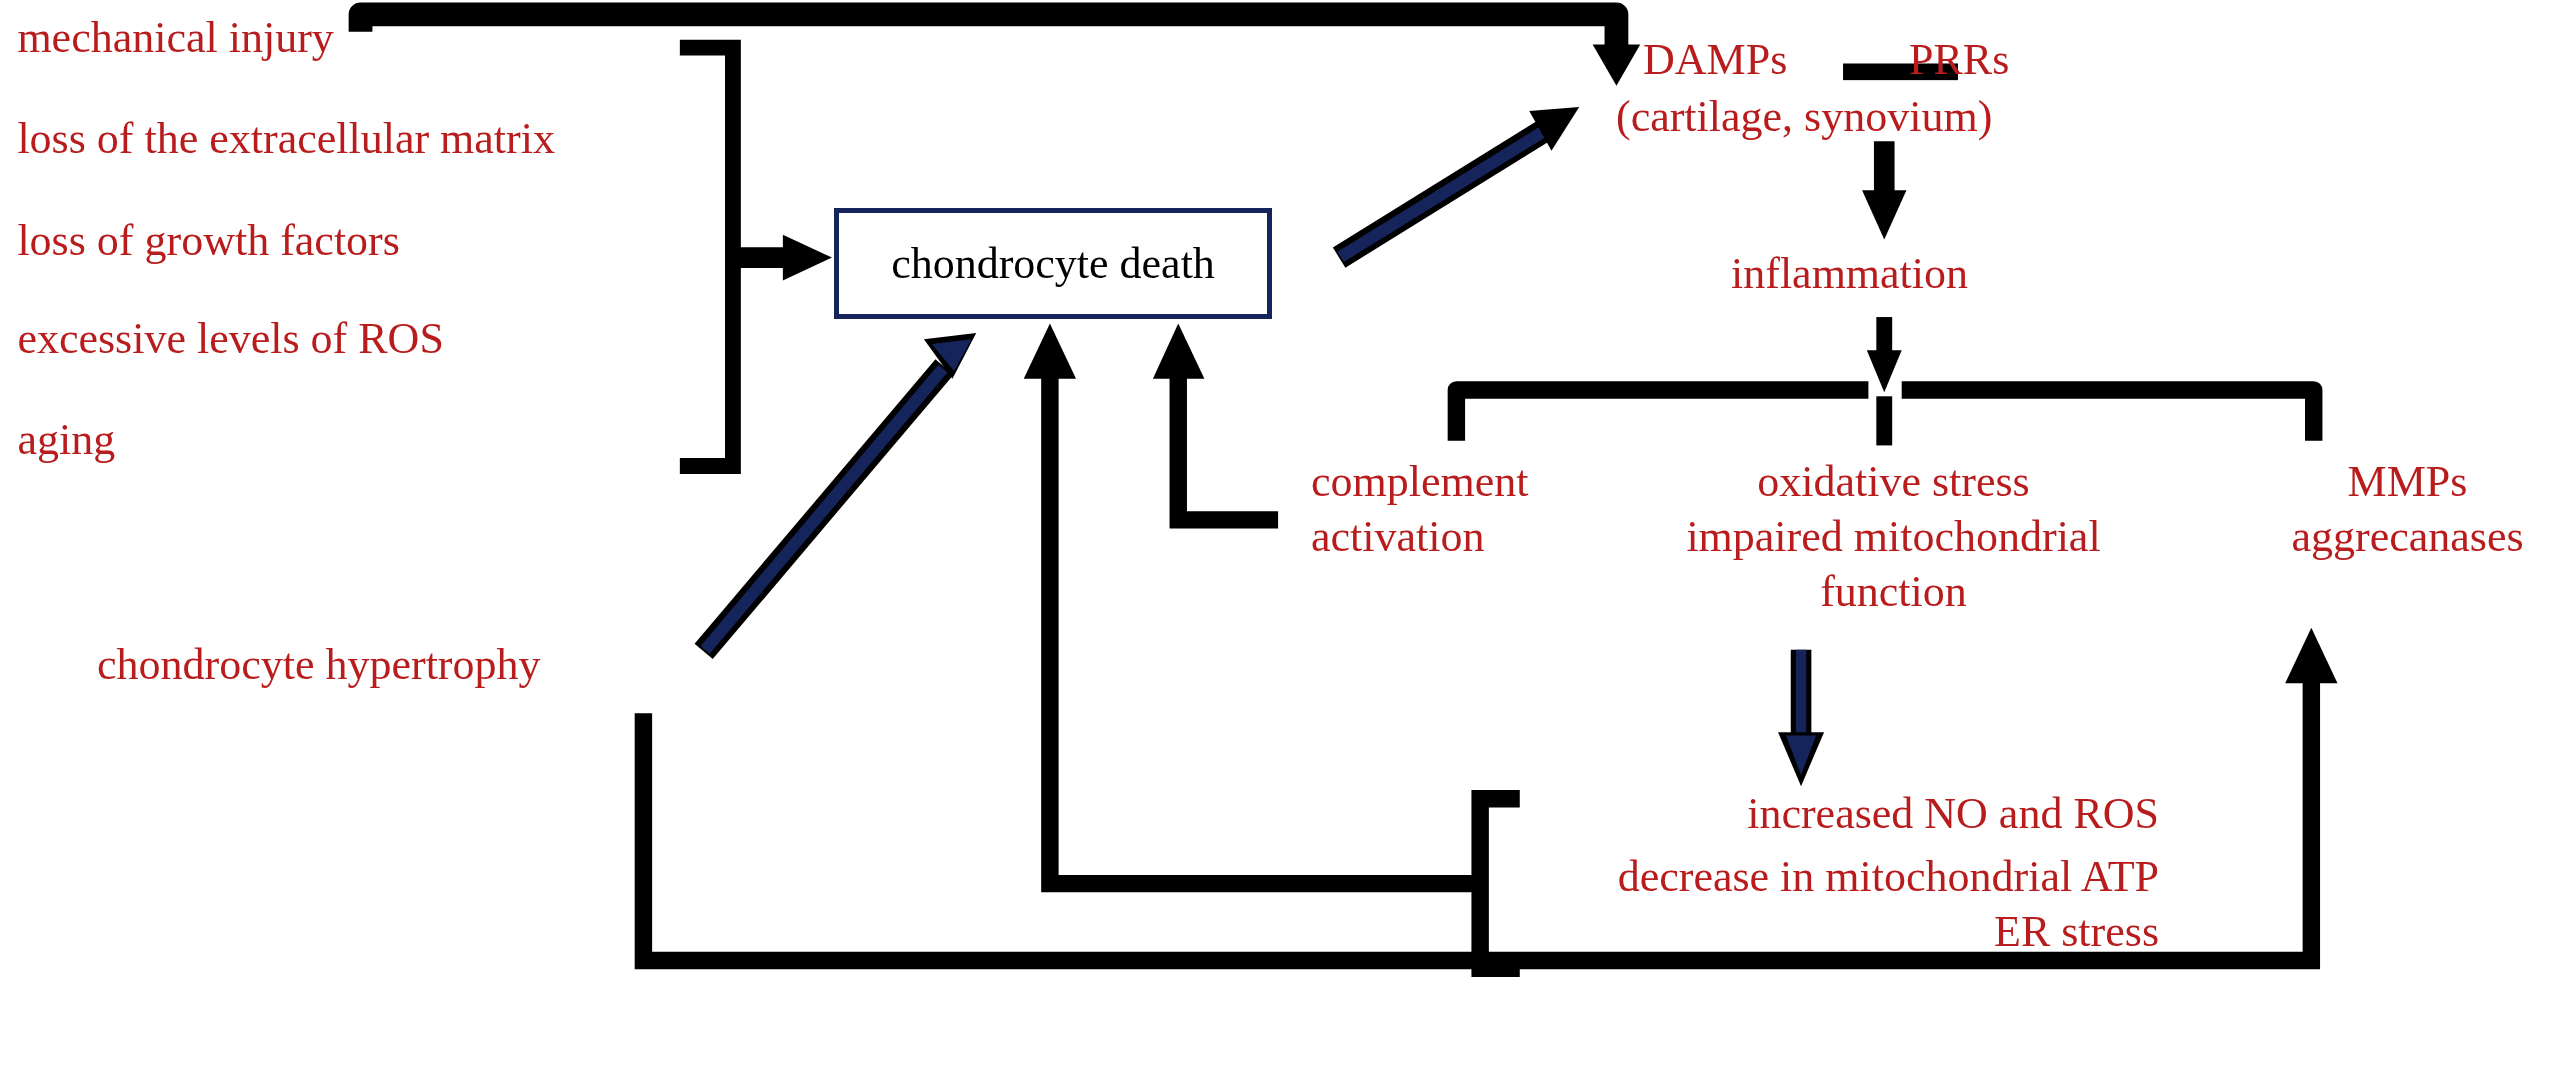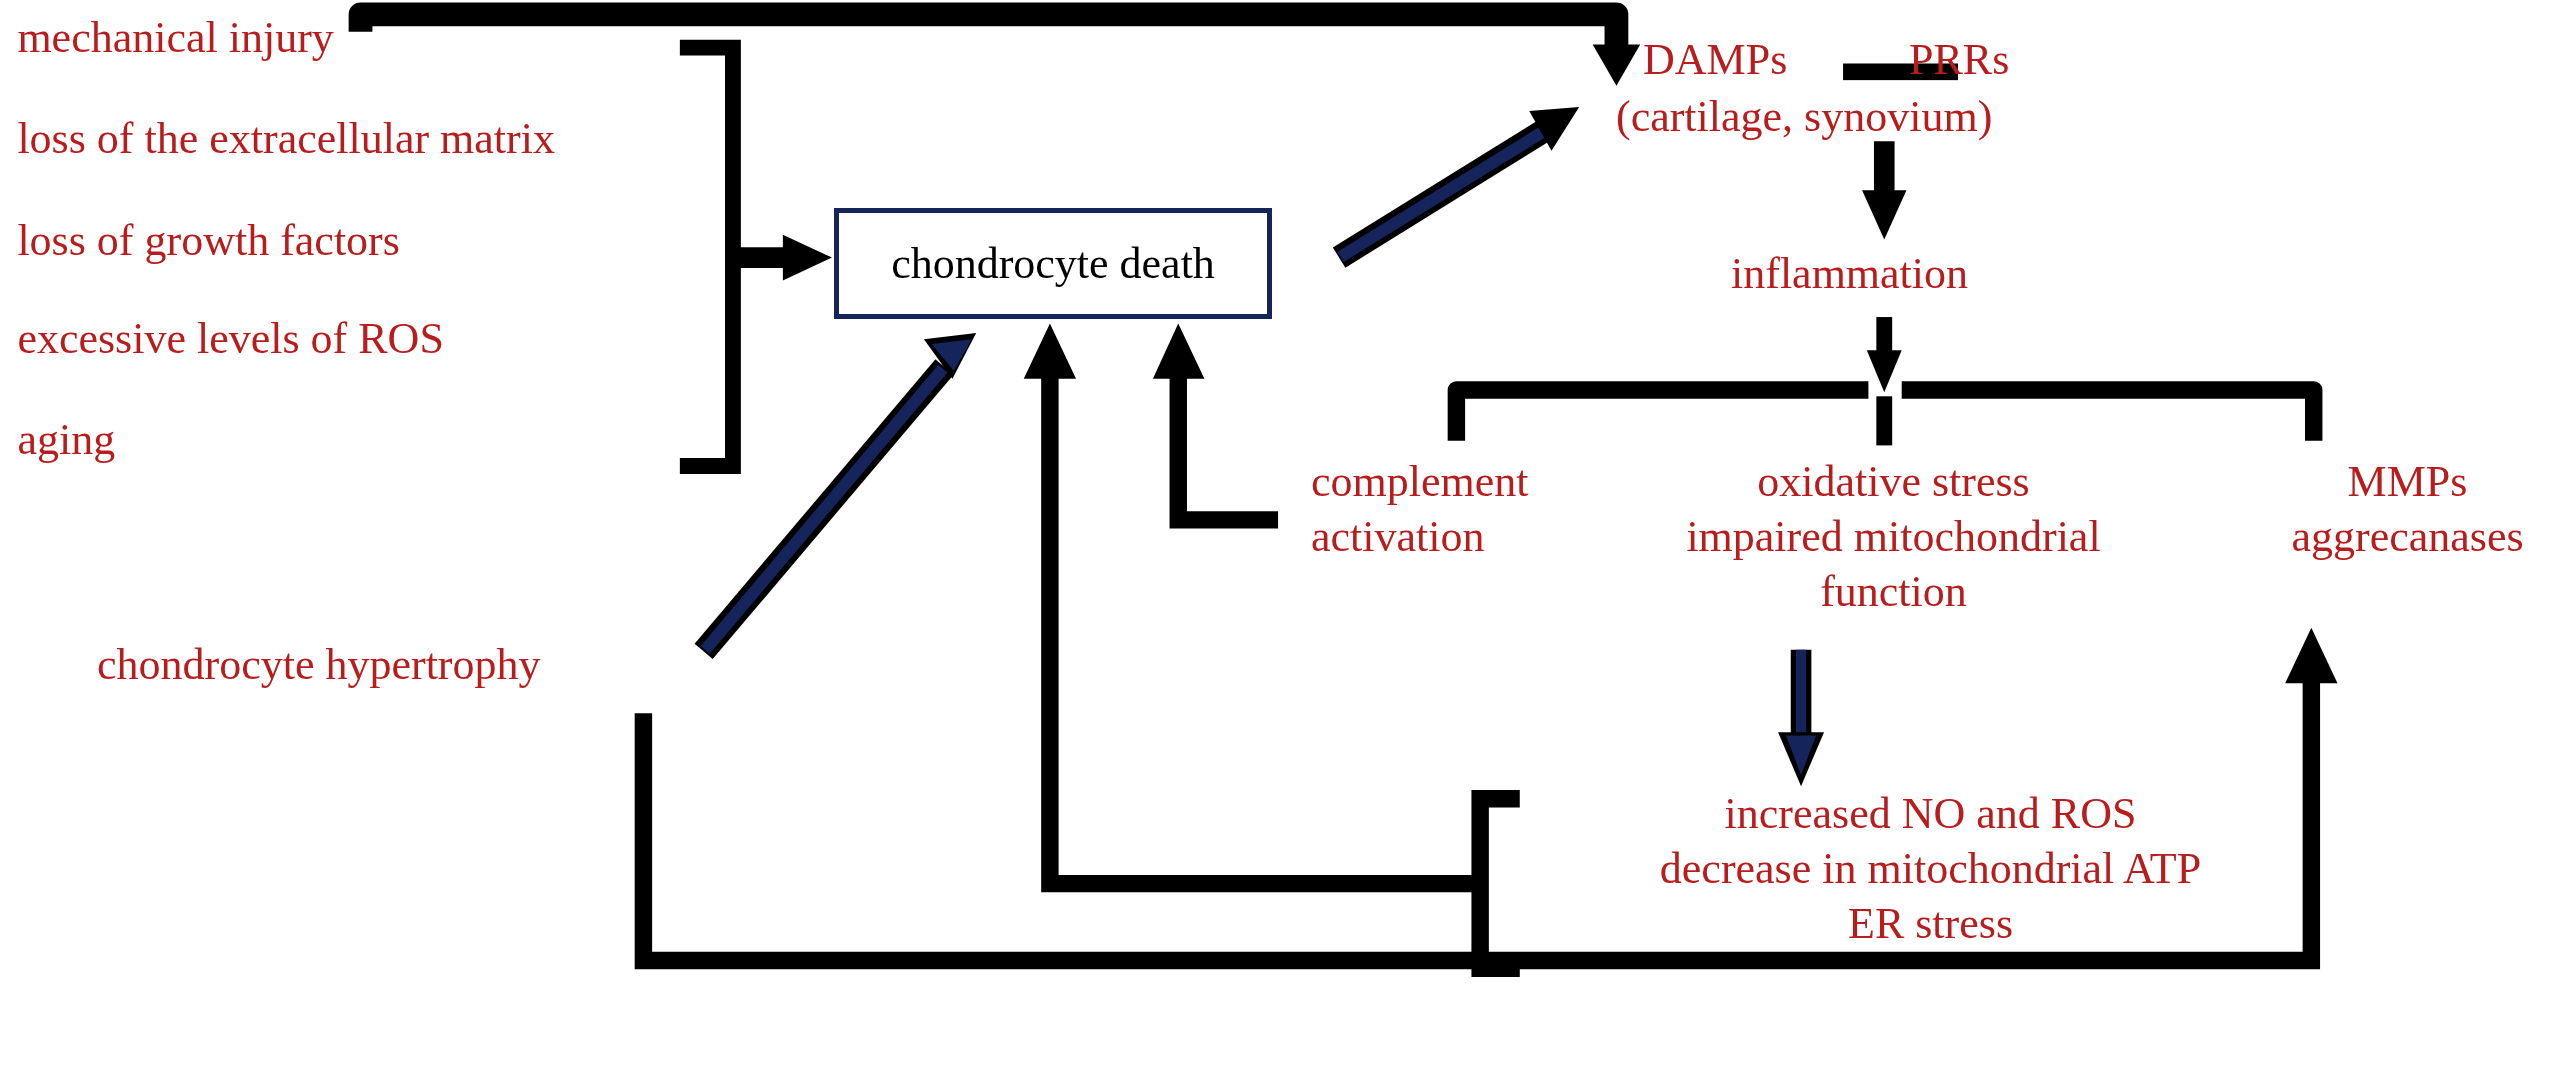--- a/index.html
+++ b/index.html
@@ -137,22 +137,22 @@
     <div class="lbl t56" style="position:static;display:block;">oxidative stress</div>
     <div class="lbl t56" style="position:static;display:block;margin-top:11px;">impaired mitochondrial</div>
     <div class="lbl t56" style="position:static;display:block;margin-top:11px;">function</div>
   </div>
 
   <div style="position:absolute;left:2241px;top:460px;width:333px;text-align:center;">
     <div class="lbl t56" style="position:static;display:block;">MMPs</div>
     <div class="lbl t56" style="position:static;display:block;margin-top:11px;">aggrecanases</div>
   </div>
 
-  <div style="position:absolute;left:1574px;top:792px;width:713px;text-align:center;">
+  <div style="position:absolute;left:1446px;top:792px;width:713px;text-align:right;">
     <div class="lbl t56" style="position:static;display:block;">increased NO and ROS</div>
-    <div class="lbl t56" style="position:static;display:block;margin-top:11px;">decrease in mitochondrial ATP</div>
+    <div class="lbl t56" style="position:static;display:block;margin-top:19px;">decrease in mitochondrial ATP</div>
     <div class="lbl t56" style="position:static;display:block;margin-top:11px;">ER stress</div>
   </div>
 
   <div class="lbl t56" style="left:97px;top:643px;">chondrocyte hypertrophy</div>
 
 </div>
 
 
 </body></html>

